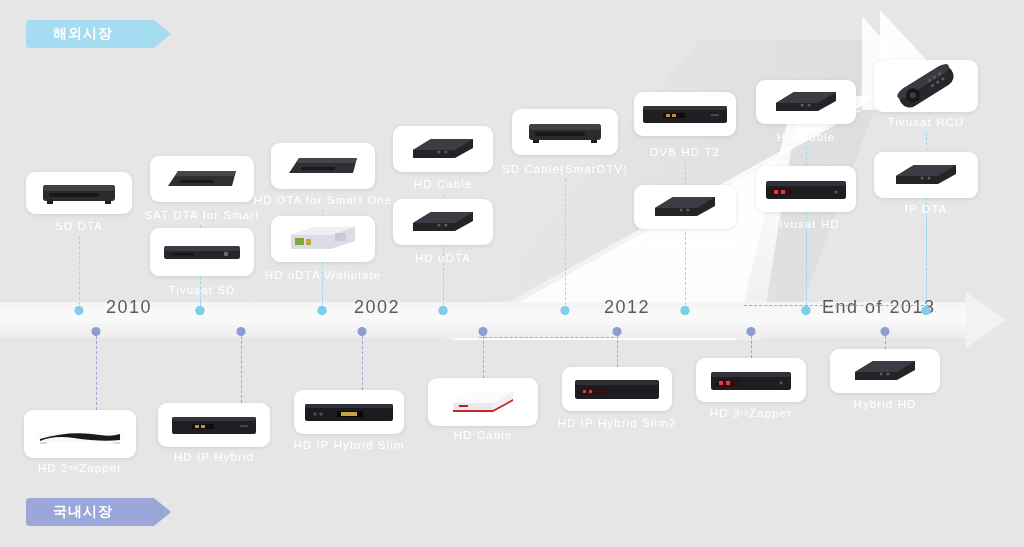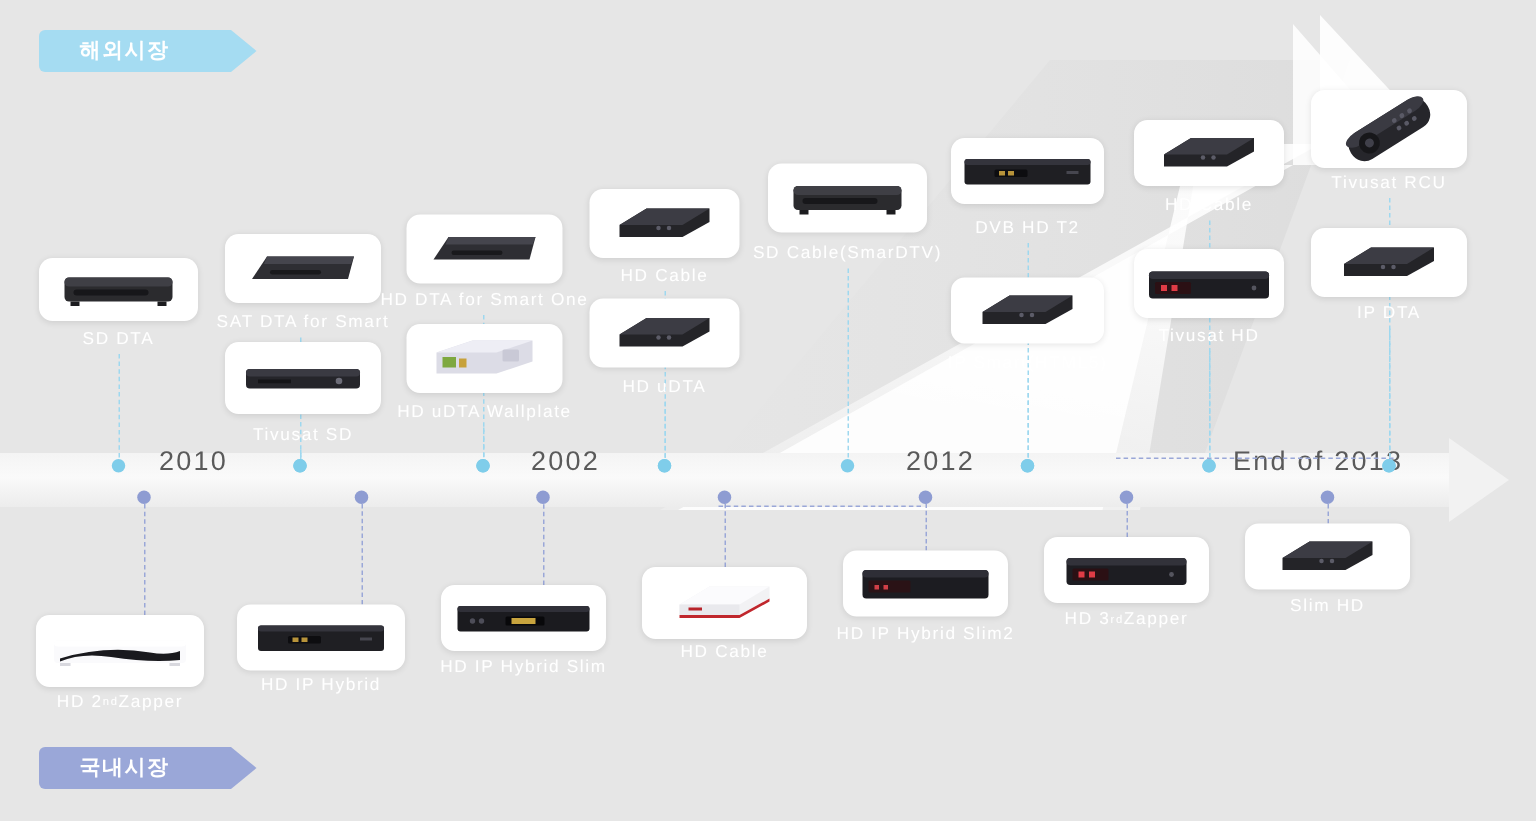--- a/index.html
+++ b/index.html
@@ -494,16 +494,16 @@
       <div class="product-card" style="position: absolute; left: 830px; top: 349px; width: 110px; height: 44px;">
         <div class="dev">
           <svg width="102" height="38" viewBox="0 0 102 38">
         <path d="M 21 28 L 21 20 L 39 9 L 81 9 L 81 18 L 63 28 Z" fill="#242428"></path>
         <path d="M 21 20 L 39 9 L 81 9 L 63 20 Z" fill="#3c3c44"></path>
         <circle cx="47" cy="22" r="1.5" fill="#5c5c68"></circle>
         <circle cx="54" cy="22" r="1.5" fill="#5c5c68"></circle>
           </svg>
         </div>
       </div>
-      <div class="product-label" style="left: 885px; top: 394px;">Slim HD</div>
+      <div class="product-label" style="left: 885px; top: 394px;">Hybrid HD</div>
     </div>
 
 </div>
 
 </body></html>

